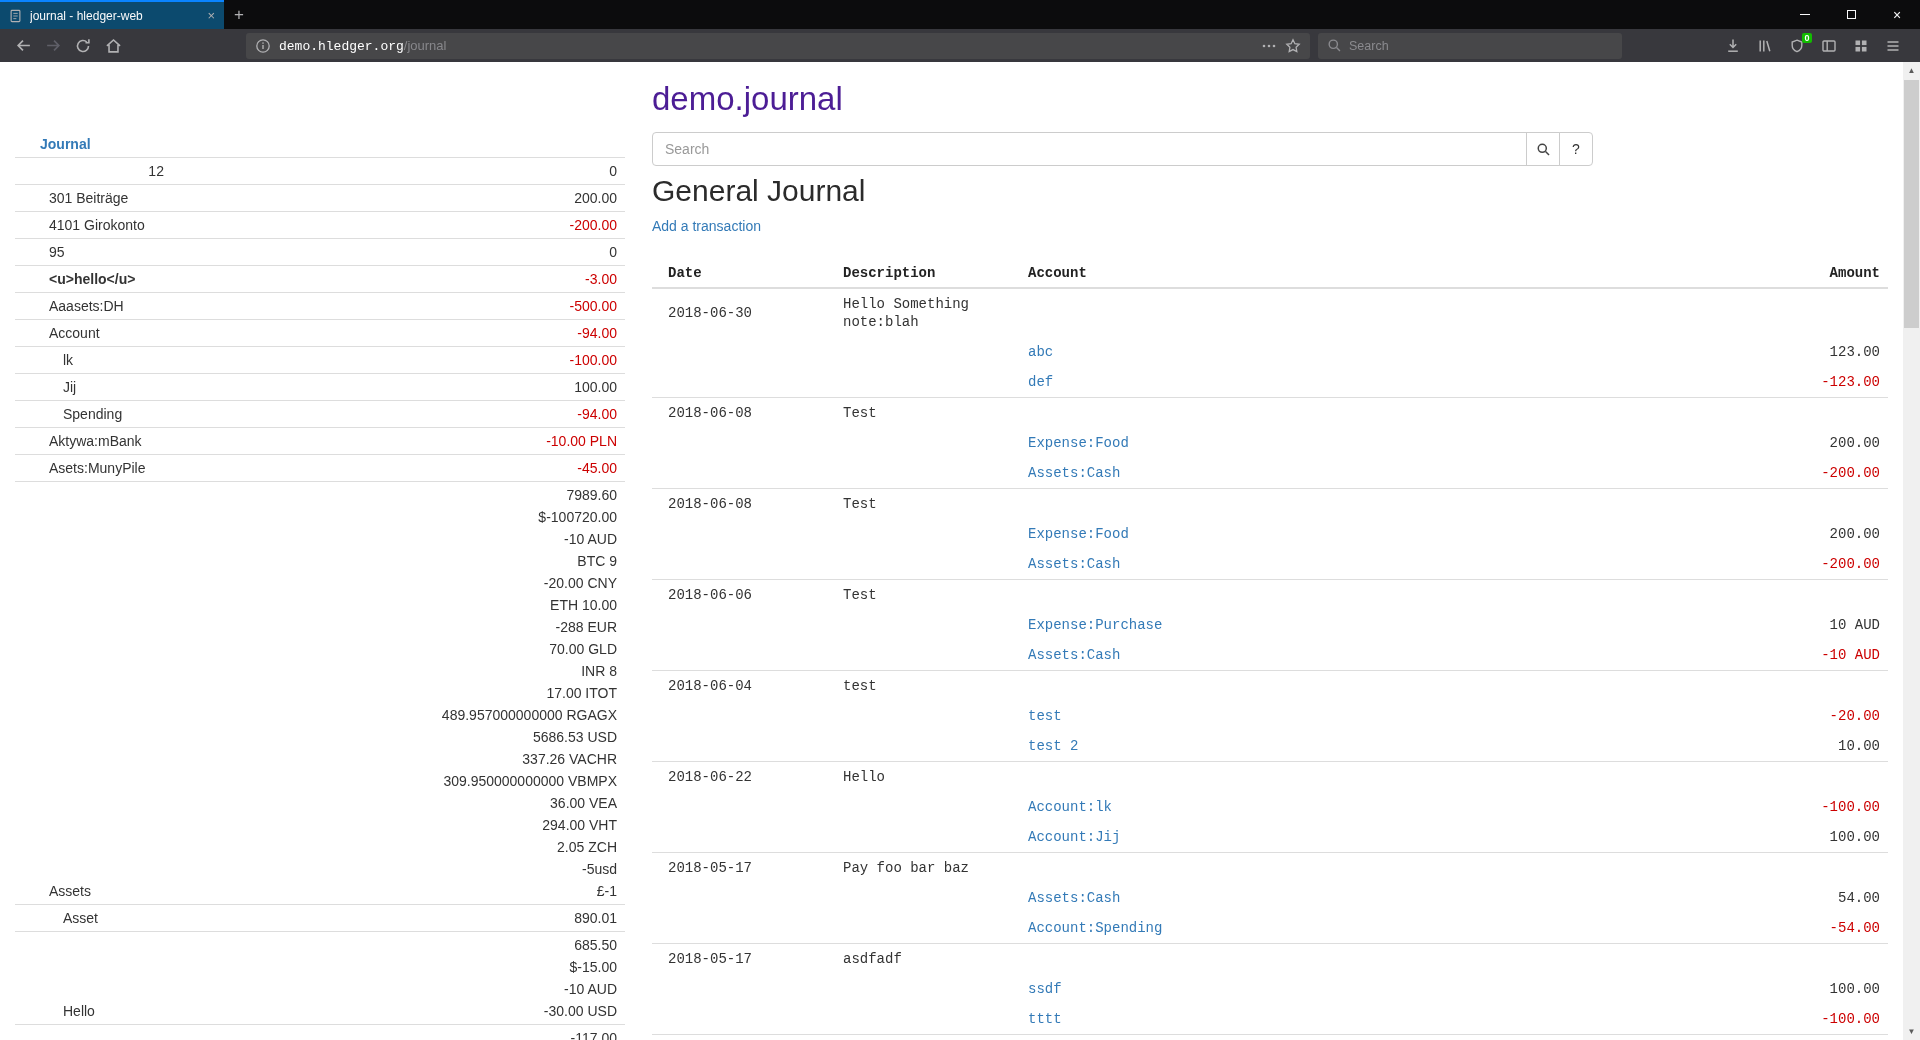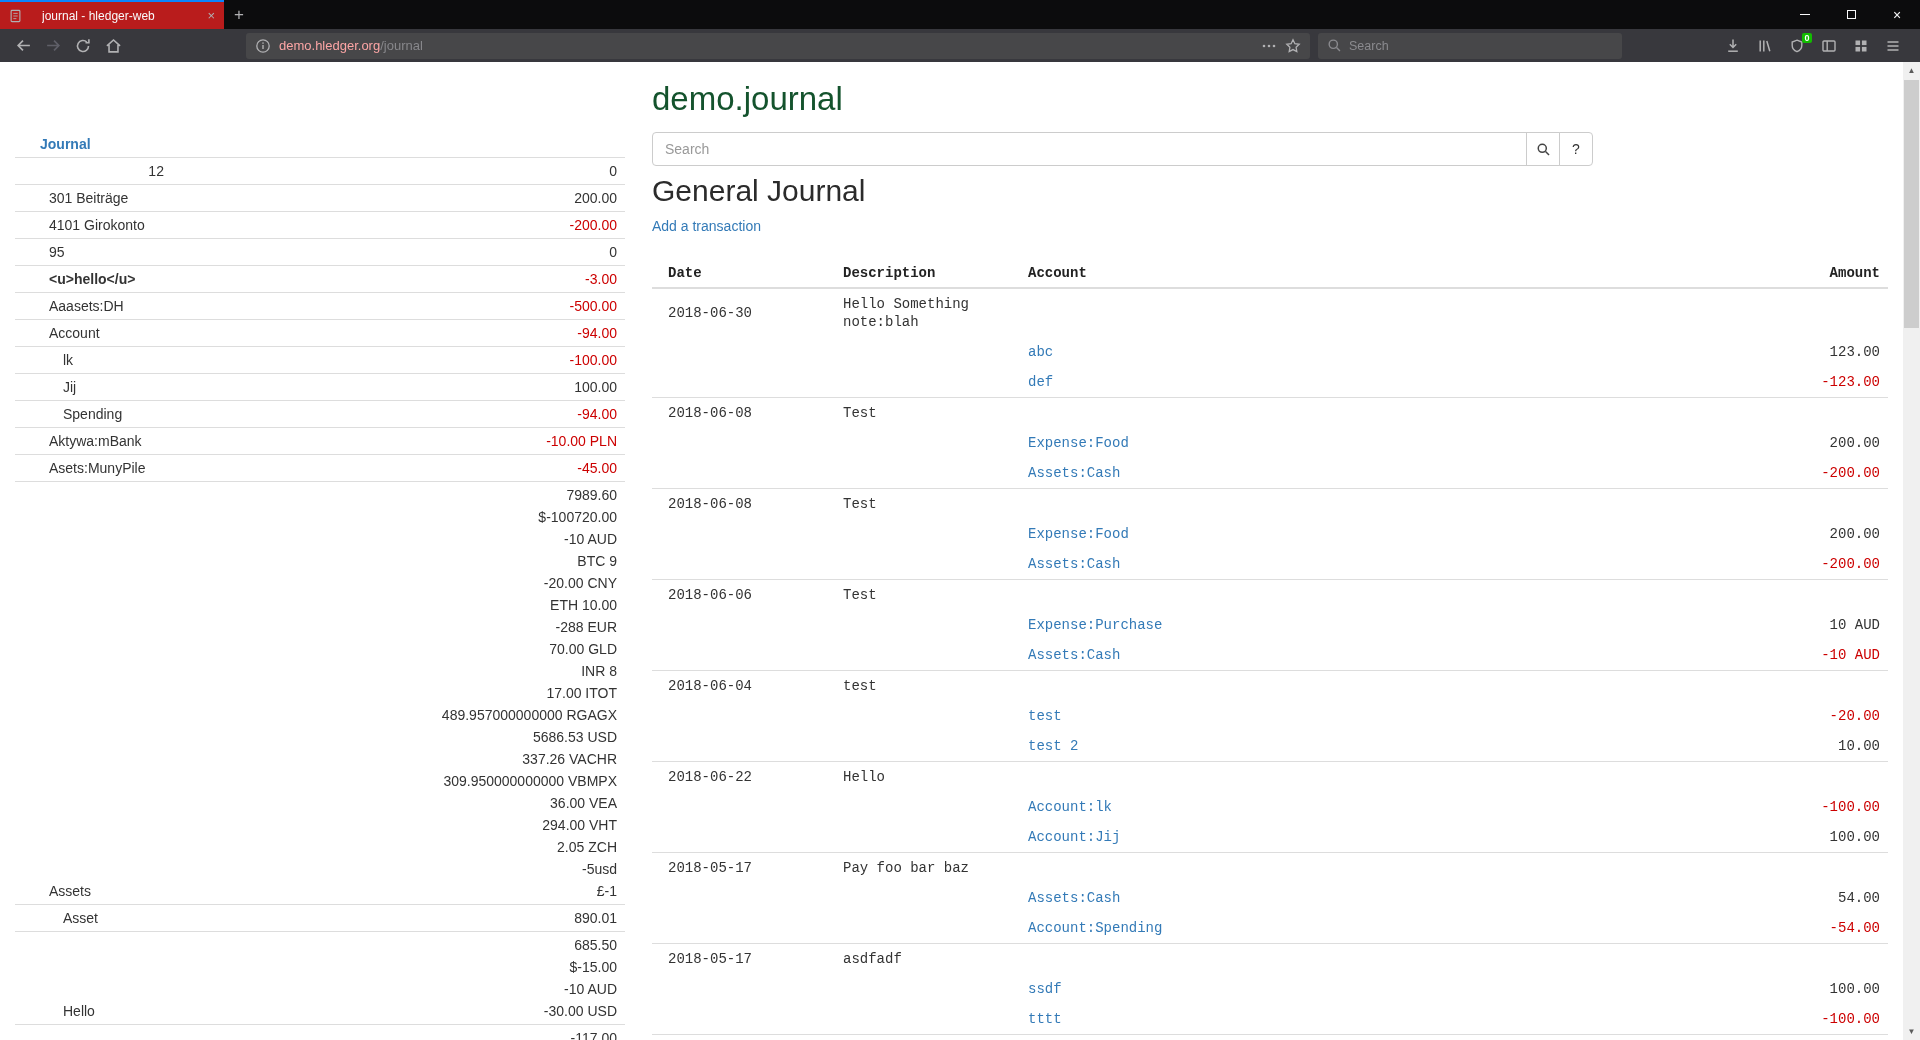--- a/index.html
+++ b/index.html
@@ -2,40 +2,40 @@
 <html style="--c-link: #337ab7; --c-negative: #cc0000; --c-accent_tab: #0a84ff; --c-badge_green: #12bc00;"><head>
 <meta charset="utf-8">
 <style>
   * { margin:0; padding:0; box-sizing:border-box; }
   html,body { width:1920px; height:1040px; overflow:hidden; background:#fff;
               font-family:"Liberation Sans", sans-serif; }
 
   
   .tabbar { position:absolute; top:0; left:0; width:1920px; height:29px;
             background:#0c0c0d; display:flex; align-items:stretch; }
-  .tab { width:224px; background:#b91c1c; border-top:2px solid var(--c-accent_tab,#0a84ff);
-         display:flex; align-items:center; gap:20px; padding:0 9px; }
+  .tab { width:224px; background:#0c4a6e; border-top:2px solid var(--c-accent_tab,#0a84ff);
+         display:flex; align-items:center; gap:8px; padding:0 9px; }
   .tab-title { color:#f9f9fa; font-size:12px; white-space:nowrap; overflow:hidden; flex:1; }
   .tab-close { color:#b1b1b3; font-size:13px; line-height:1; }
   .newtab { width:30px; display:flex; align-items:center; justify-content:center;
             color:#b1b1b3; font-size:17px; }
   .win-controls { margin-left:auto; display:flex; }
   .win-btn { width:46px; display:flex; align-items:center; justify-content:center; color:#f9f9fa; }
   .glyph-min { width:10px; height:1px; background:#f9f9fa; display:block; }
   .glyph-max { width:9px; height:9px; border:1px solid #f9f9fa; display:block; }
   .glyph-close { font-size:14px; line-height:1; }
 
   .navbar { position:absolute; top:29px; left:0; width:1920px; height:33px;
             background:#38383d; display:flex; align-items:center; padding:0 8px; }
   .nav-btn { width:30px; height:28px; display:flex; align-items:center; justify-content:center;
              border-radius:2px; flex:none; }
   .urlbar { margin-left:118px; width:1064px; height:26px; background:#474749; border-radius:3px;
             display:flex; align-items:center; gap:8px; padding:0 9px; flex:none; }
   .url-text { flex:1; font-size:13px; white-space:nowrap; overflow:hidden; }
-  .url-domain { color:#fca5a5; }
+  .url-domain { color:#ffffff;font-family:Liberation Mono, monospace; }
   .url-path { color:#87878b; }
   .searchbar { margin-left:8px; width:304px; height:26px; background:#474749; border-radius:3px;
                display:flex; align-items:center; gap:7px; padding:0 9px; flex:none; }
   .searchbar .ph { color:#8a8a8e; font-size:12.5px; }
   .right-icons { margin-left:auto; display:flex; gap:2px; margin-right:4px; }
   .ext-wrap { position:relative; }
   .ext-badge { position:absolute; top:1px; right:0px; background:var(--c-badge_green,#12bc00);
                color:#fff; font-size:9px; line-height:10px; padding:0 2.5px; border-radius:2px;
                font-weight:bold; }
 
@@ -53,21 +53,21 @@
   .sidebar tr + tr td { border-top:1px solid #ddd; }
   .sidebar .hdr-cell { padding-left:25px; }
   .journal-link { color:var(--c-link,#337ab7); font-weight:bold; text-decoration:none; line-height:22px; }
   .acct a { color:#333; text-decoration:none; line-height:22px; display:inline-block; }
   .bal { text-align:right; white-space:nowrap; }
   .amt { line-height:22px; }
   .neg { color:var(--c-negative,#cc0000); }
 
   
   .main { position:absolute; left:652px; top:62px; width:1236px; color:#333; }
-  .page-title { font-size:33px; font-weight:400; color:#14532d; padding-top:18px; margin-bottom:14px; }
+  .page-title { font-size:33px; font-weight:400; color:#4c1d95; padding-top:18px; margin-bottom:14px; }
   .search-row { display:flex; }
   .search-input { width:875px; height:34px; border:1px solid #ccc; border-radius:4px 0 0 4px;
                   padding:6px 12px; font-size:14px; color:#555; outline:none;
                   font-family:"Liberation Sans",sans-serif; }
   .search-input::placeholder { color:#999; }
   .grp-btn { width:34px; height:34px; border:1px solid #ccc; background:#fff; margin-left:-1px;
              display:flex; align-items:center; justify-content:center; font-size:14px; color:#333;
              font-family:"Liberation Sans",sans-serif; }
   .grp-btn.last { border-radius:0 4px 4px 0; }
   .section-heading { font-size:30px; font-weight:400; color:#2b2b2b; margin-top:8px; }

